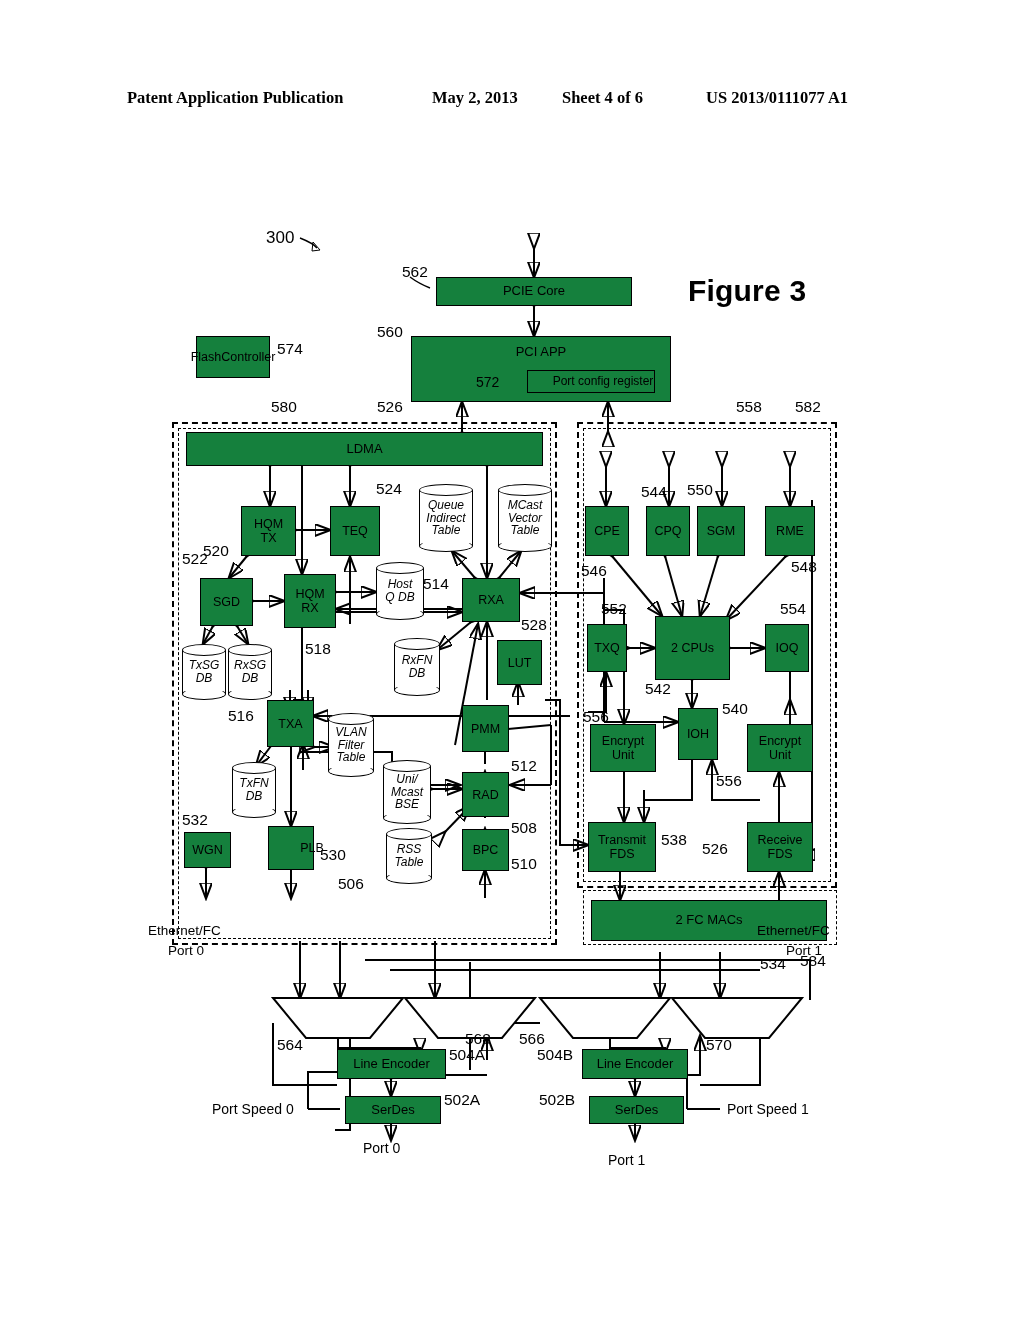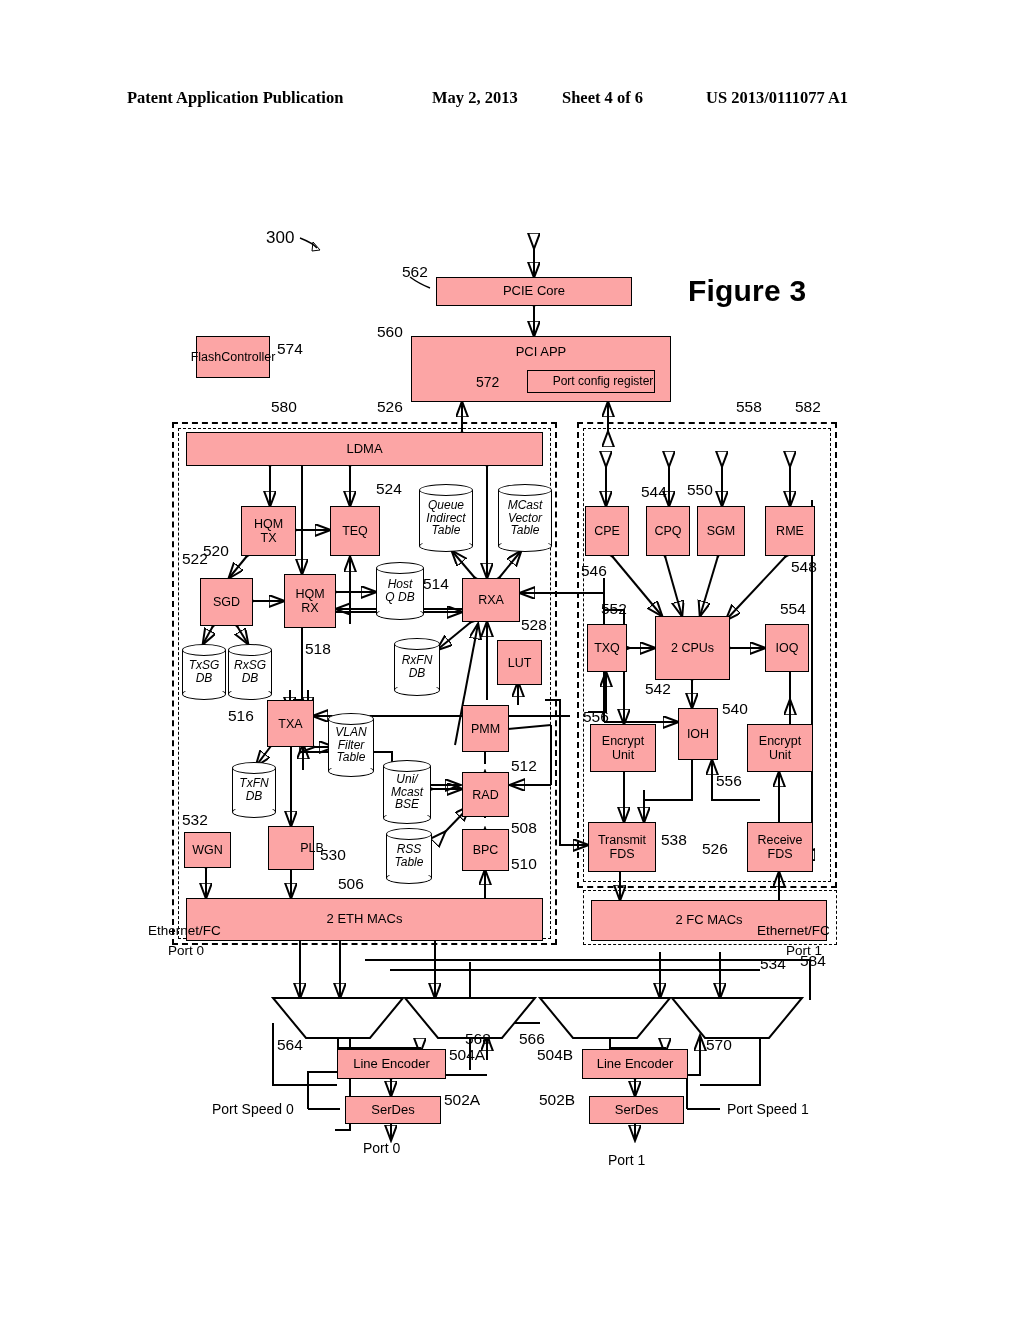--- a/index.html
+++ b/index.html
@@ -8,21 +8,21 @@
   #sheet{position:absolute;inset:0;width:1024px;height:1320px;}
   .hdr{position:absolute;top:88px;font-family:"Liberation Serif",serif;
        font-weight:bold;font-size:16.5px;white-space:nowrap;}
   #h-pub{left:127px;}
   #h-date{left:432px;}
   #h-sheet{left:562px;}
   #h-num{left:706px;}
   .figtitle{position:absolute;left:688px;top:274px;font-size:30px;font-weight:bold;
             font-family:"Liberation Sans",sans-serif;letter-spacing:.2px;}
   
-  .bx{position:absolute;border:1.6px solid #000;background:#fca5a5;
+  .bx{position:absolute;border:1.6px solid #000;background:#15803d;
       display:flex;align-items:center;justify-content:center;
       text-align:center;font-size:12.5px;line-height:1.12;box-sizing:border-box;}
   .bx.thin{border-width:1.4px;padding-left:24px;}
   .bx.wide{font-size:13px;}
   .ref{position:absolute;font-size:15.5px;white-space:nowrap;}
   .lbl{position:absolute;font-size:13.5px;white-space:nowrap;}
   .cyl{position:absolute;box-sizing:border-box;font-style:italic;}
   .cyl .body{position:absolute;left:0;right:0;top:6px;bottom:6px;
              border-left:1.5px solid #000;border-right:1.5px solid #000;background:#fff;}
   .cyl .top{position:absolute;left:0;right:0;top:0;height:12px;
@@ -412,23 +412,20 @@
   <div class="cyl" style="left:386px;top:828px;width:46px;height:56px;">
     <div class="body"></div>
       <div class="top"></div>
       <div class="bot"></div>
     <div class="txt">
       <span>RSS</span>
       <span>Table</span>
     </div>
   </div>
 
-  <div class="bx wide" style="left:186px;top:898px;width:357px;height:43px;">
-    <span>2 ETH  MACs</span>
-  </div>
   <div class="ref" style="left:338px;top:875px;">506</div>
   <div class="lbl" style="left:148px;top:923px;">Ethernet/FC</div>
   <div class="lbl" style="left:168px;top:943px;">Port 0</div>
 
 
   <div class="bx" style="left:585px;top:506px;width:44px;height:50px;">
     <span>CPE</span>
     </div>
   <div class="ref" style="left:581px;top:562px;">546</div>
 

